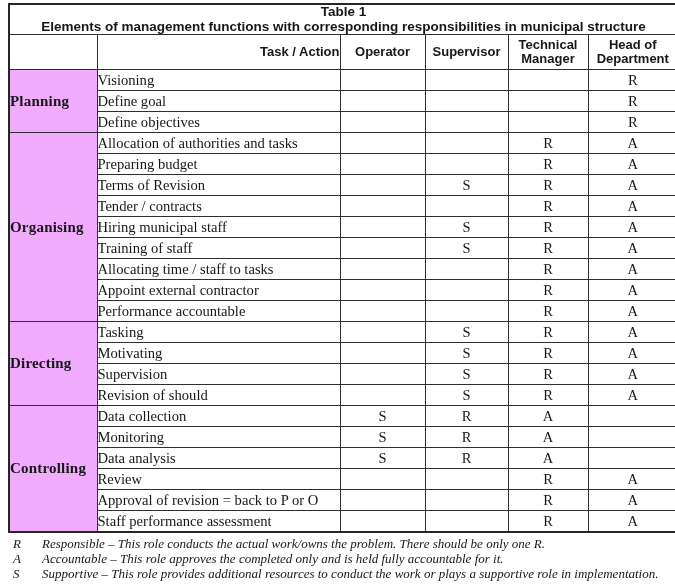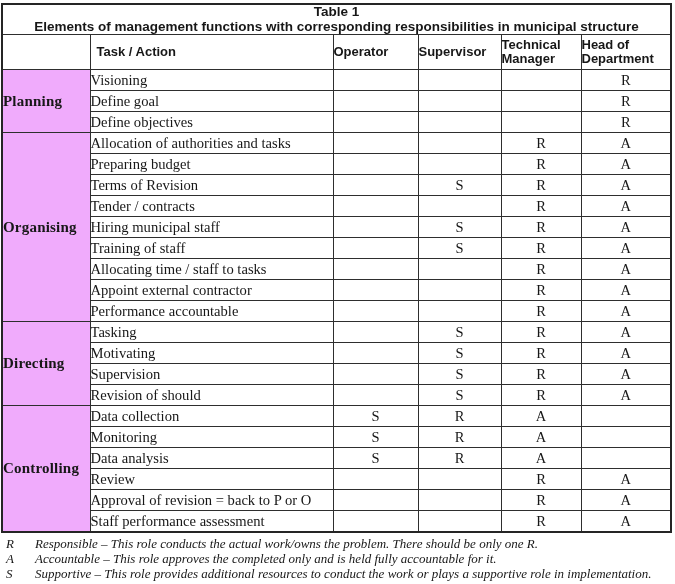--- a/index.html
+++ b/index.html
@@ -1,35 +1,35 @@
 <!DOCTYPE html>
 <html><head>
 <meta charset="utf-8">
 <style>
   html, body { margin:0; padding:0; }
   body {
     width:675px; height:584px; background:#ffffff; color:#171717;
     font-family:"Liberation Serif", serif; overflow:hidden;
   }
-  .page { padding:3px 0 0 1px; }
+  .page { padding:3px 0 0 8px; }
   table.mgmt {
     border-collapse:collapse; table-layout:fixed; width:669px;
     border:2px solid #252525;
   }
   table.mgmt td { border:1.5px solid #2e2e2e; padding:0; overflow:hidden; }
   .title-cell {
     height:29px; text-align:center; vertical-align:middle;
     font-family:"Liberation Sans", sans-serif; font-weight:bold;
     font-size:13.5px; line-height:14.5px;
   }
   .hdr {
     height:34px; font-family:"Liberation Sans", sans-serif; font-weight:bold;
-    font-size:13px; line-height:14px; vertical-align:middle;
-  }
-  .hdr.task-hdr { text-align:left; padding-left:6px; }
+    font-size:13px; line-height:14px; text-align:center; vertical-align:middle;
+  }
+  .hdr.task-hdr { text-align:right; padding-left:6px; }
   td.group {
     font-weight:bold; font-size:15px; vertical-align:middle;
     padding-left:5px; letter-spacing:0.2px; background:#f0abfc;
   }
   td.task {
     height:20px; font-size:14.6px; line-height:19px; padding-left:6px;
     white-space:nowrap;
     margin-left:11px;
   }
   td.role { text-align:center; font-size:14.5px; line-height:19px; }

